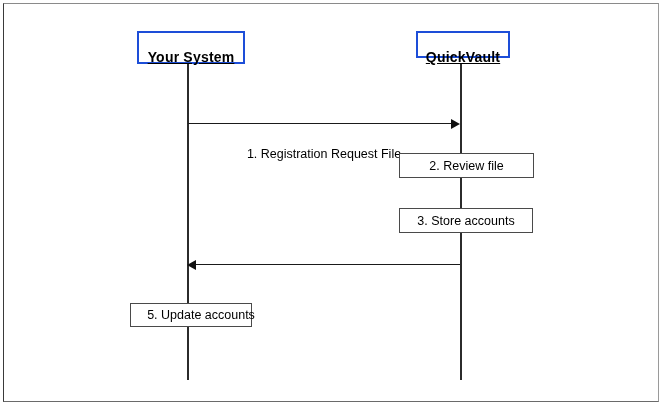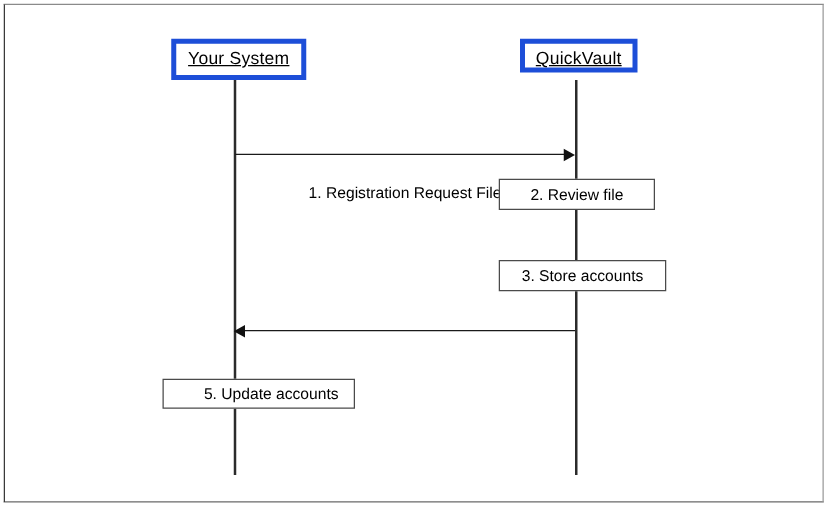--- a/index.html
+++ b/index.html
@@ -34,27 +34,28 @@
   
   .lifeline {
     position: absolute;
     width: 2px;
     background: #2b2b2b;
   }
 
   
   .actor-box {
     position: absolute;
-    border: 4px solid #1d4ed8;
+    border: 2px solid #1d4ed8;
     background: #ffffff;
     box-sizing: border-box;
     display: flex;
     align-items: flex-start;
     justify-content: center;
-    padding-top: 3px;
+    padding-top: 16px;
+    font-weight: bold;
   }
   .actor-label {
     font-size: 14px;
     color: #000000;
     text-decoration: underline;
     white-space: nowrap;
     letter-spacing: 0.2px;
   }
 
   
@@ -120,26 +121,26 @@
     <div class="arrowhead left" style="left:183px; top:256px;"></div>
 
     <div class="actor-box" style="left:133px; top:27px; width:108px; height:33px;">
       <span class="actor-label">Your System</span>
     </div>
 
     <div class="actor-box" style="left:412px; top:27px; width:94px; height:27px;">
       <span class="actor-label">QuickVault</span>
     </div>
 
-    <div class="action-box" style="left:395px; top:139px; width:125px; height:25px;">
+    <div class="action-box" style="left:395px; top:149px; width:135px; height:25px;">
       <span class="action-label">2. Review file</span>
     </div>
 
     <div class="action-box" style="left:395px; top:204px; width:134px; height:25px;">
       <span class="action-label">3. Store accounts</span>
     </div>
 
-    <div class="action-box" style="left:126px; top:299px; width:154px; height:24px;padding-left:20px;">
+    <div class="action-box" style="left:126px; top:299px; width:122px; height:24px;padding-left:20px;">
       <span class="action-label">5. Update accounts</span>
     </div>
 
   </div>
 </div>
 
 </body></html>

